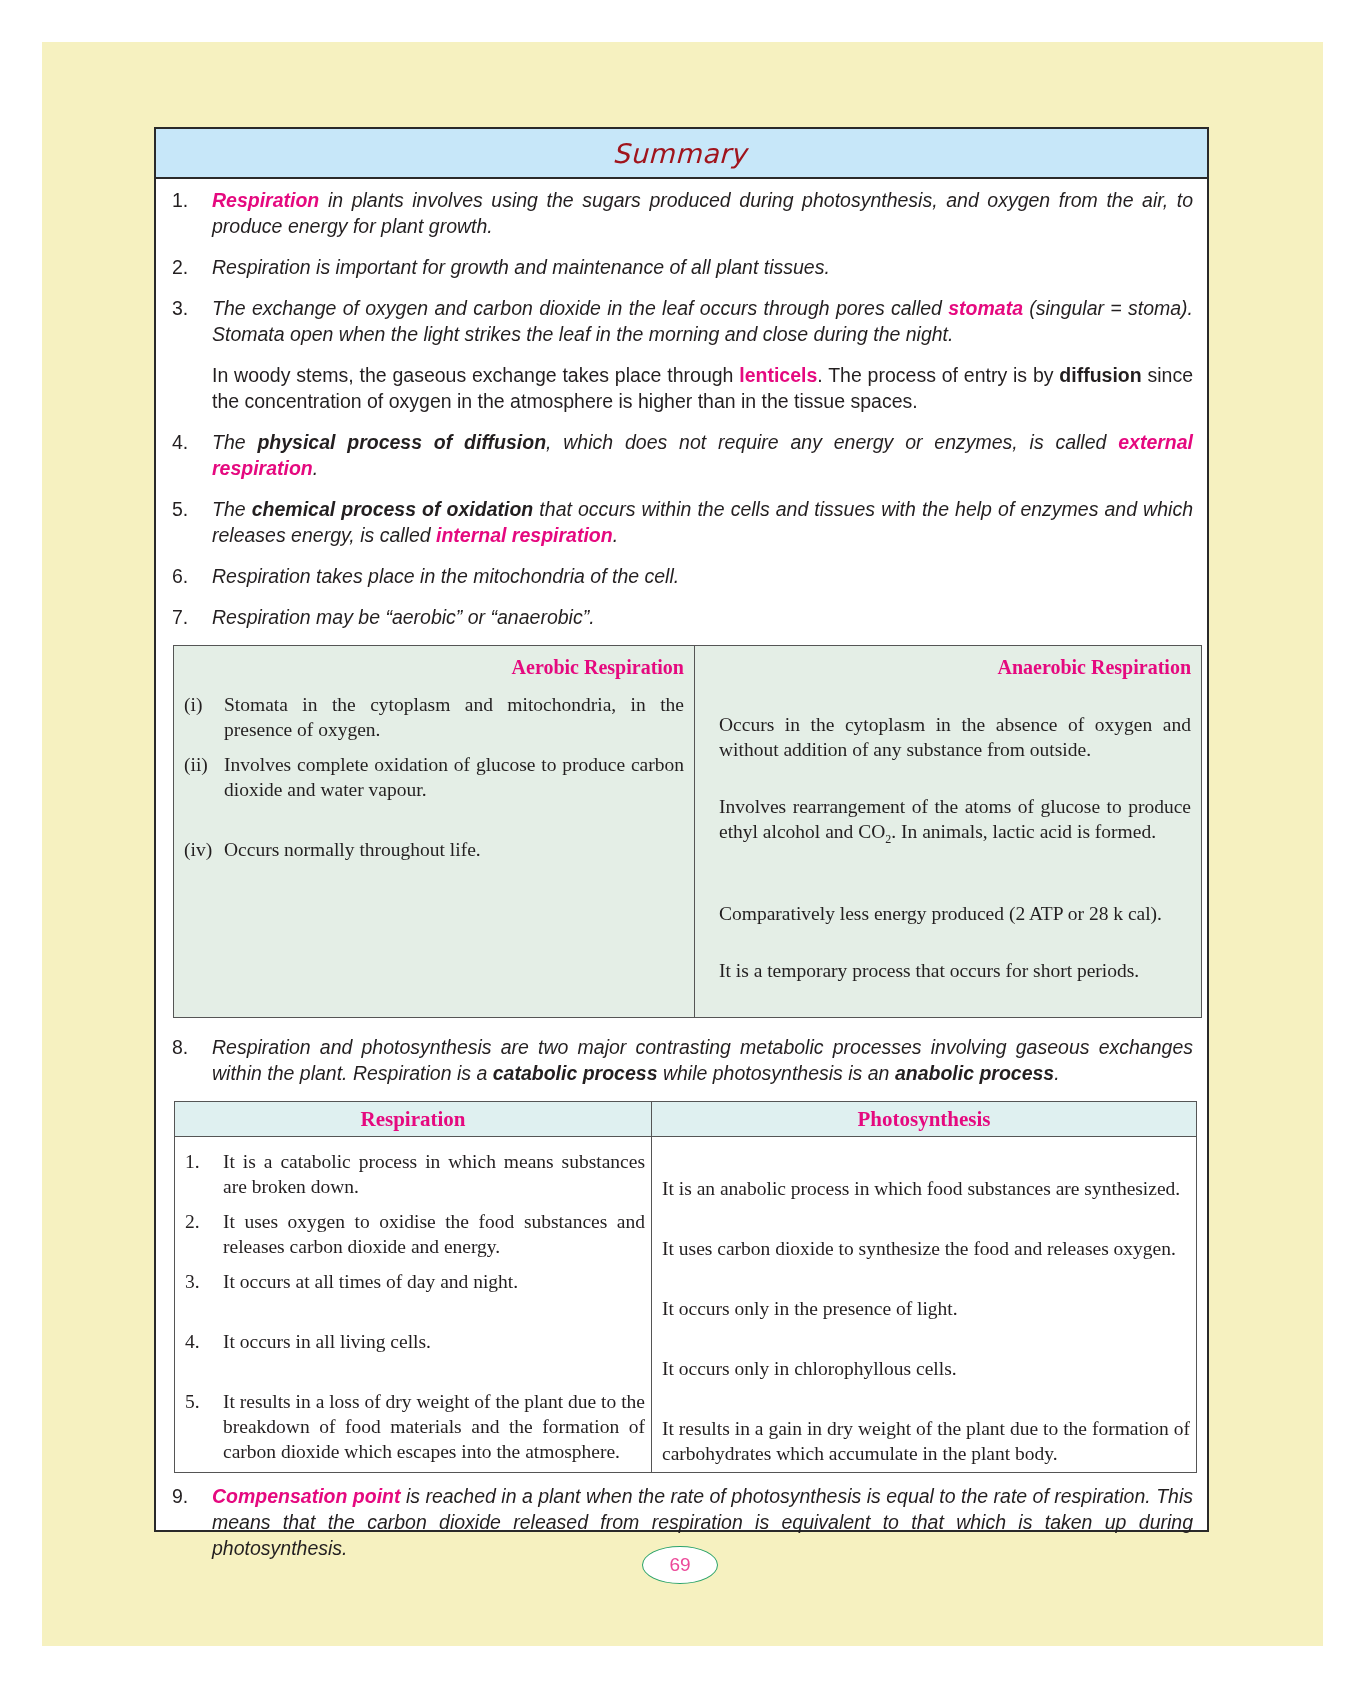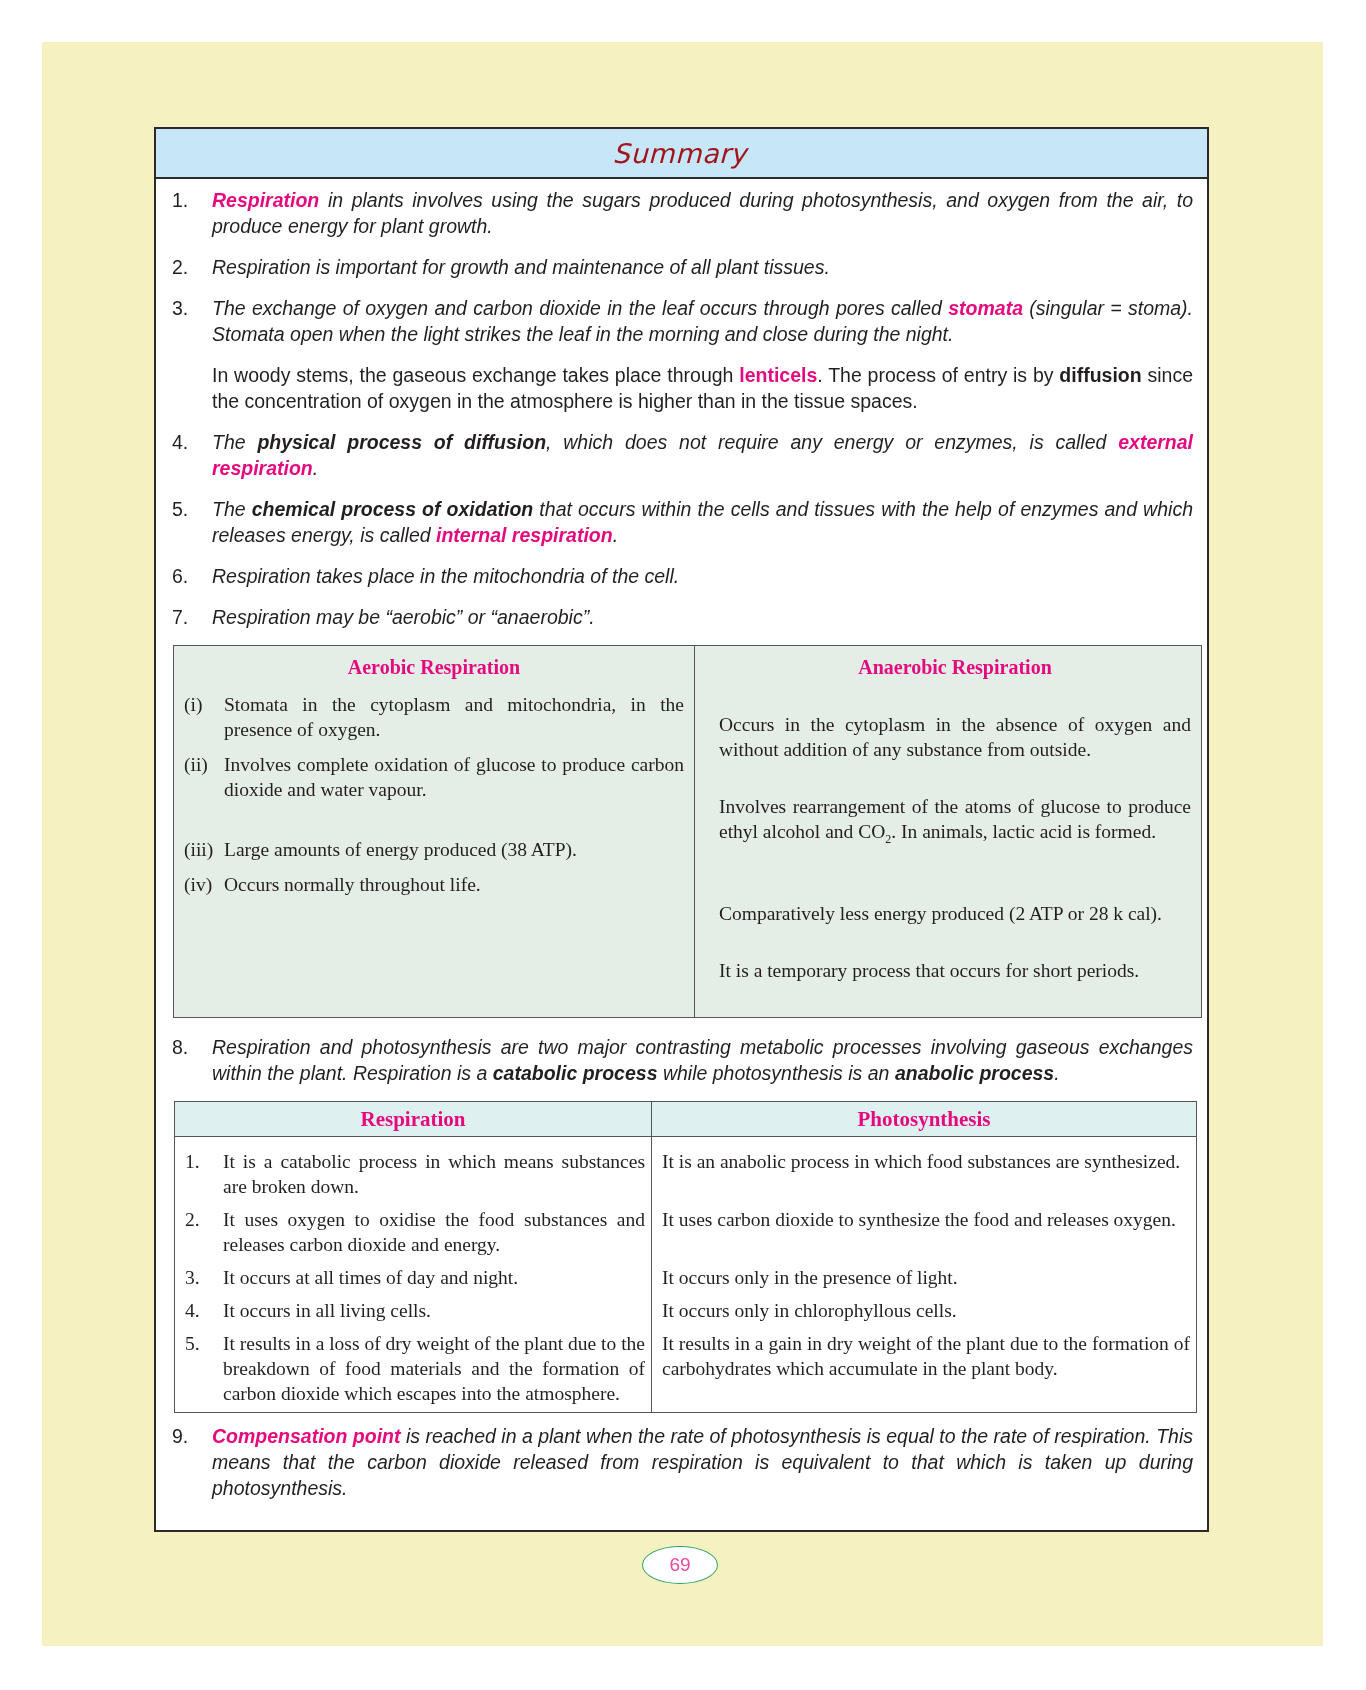--- a/index.html
+++ b/index.html
@@ -31,21 +31,21 @@
   .bold { font-weight: bold; }
 
   .table1 {
     margin: 2px 0 16px 3px; width: 1027px; border: 1.5px solid #555; background: #e4eee6;
     display: grid; grid-template-columns: 521px 1fr; font-family: "Liberation Serif", serif;
     font-size: 19.5px; line-height: 25px; color: #231f20;
   }
   .table1 .col { padding: 6px 10px 24px 10px; }
   .table1 .col.left { border-right: 1.5px solid #555; }
   .table1 .col.right { padding-left: 24px; padding-right: 10px; }
-  .t-head { text-align: center; color: #e5097f; font-weight: bold; font-size: 20px; margin-bottom: 12px; margin-top: 3px; }
+  .t-head { text-align: right; color: #e5097f; font-weight: bold; font-size: 20px; margin-bottom: 12px; margin-top: 3px; }
   .t1-row { display: flex; margin-bottom: 10px; text-align: justify; }
   .t1-row .rn { width: 40px; flex: none; }
   .t1-row .rt { flex: 1; }
   .t1-cell { margin-bottom: 10px; text-align: justify; margin-top: 32px; }
   sub { font-size: 12px; line-height: 0; }
 
   .table2 {
     margin: 6px 0 10px 4px; width: 1023px; border: 1.5px solid #555;
     font-family: "Liberation Serif", serif; font-size: 19.5px; line-height: 25px; color: #231f20;
     border-collapse: collapse;
@@ -53,21 +53,21 @@
   .table2 th {
     background: #dff0f0; color: #e5097f; font-weight: bold; font-size: 21px;
     height: 34px; border: 1.5px solid #555; padding: 0;
   }
   .table2 td { vertical-align: top; padding: 2px 6px 6px 10px; border-left: 1.5px solid #555; border-right: 1.5px solid #555; }
   .table2 tr.first td { padding-top: 12px; }
   .table2 tr.last td { padding-bottom: 6px; }
   .t2-l { display: flex; text-align: justify; }
   .t2-l .rn { width: 38px; flex: none; }
   .t2-l .rt { flex: 1; }
-  .t2-r { text-align: justify; }
+  .t2-r { text-align: justify; margin-top: 27px; }
 
   .page-num {
     position: absolute; left: 642px; top: 1546px; width: 74px; height: 36px;
     border: 1.5px solid #2aa36b; border-radius: 50%; background: #ffffff;
     display: flex; align-items: center; justify-content: center;
     font-family: "Liberation Sans", sans-serif; font-size: 19px; color: #ec4899;
   }
 </style>
 </head>
 <body>
@@ -132,24 +132,20 @@
         <div id="aerobic-rows">
             <div class="t1-row" style="min-height: 50px;">
               <span class="rn">(i)</span>
               <span class="rt">Stomata in the cytoplasm and mitochondria, in the presence of oxygen.</span>
             </div>
             <div class="t1-row" style="min-height: 75px;">
               <span class="rn">(ii)</span>
               <span class="rt">Involves complete oxidation of glucose to produce carbon dioxide and water vapour.</span>
             </div>
             <div class="t1-row" style="min-height: 25px;">
-              <span class="rn">(iii)</span>
-              <span class="rt">Large amounts of energy produced (38 ATP).</span>
-            </div>
-            <div class="t1-row" style="min-height: 25px;">
               <span class="rn">(iv)</span>
               <span class="rt">Occurs normally throughout life.</span>
             </div>
           </div>
       </div>
       <div class="col right">
         <div class="t-head">Anaerobic Respiration</div>
         <div id="anaerobic-rows">
             <div class="t1-cell" style="min-height: 50px;">Occurs in the cytoplasm in the absence of oxygen and without addition of any substance from outside.</div>
             <div class="t1-cell" style="min-height: 75px;"><span>Involves rearrangement of the atoms of glucose to produce ethyl alcohol and CO</span><sub>2</sub><span>. In animals, lactic acid is formed.</span></div>

